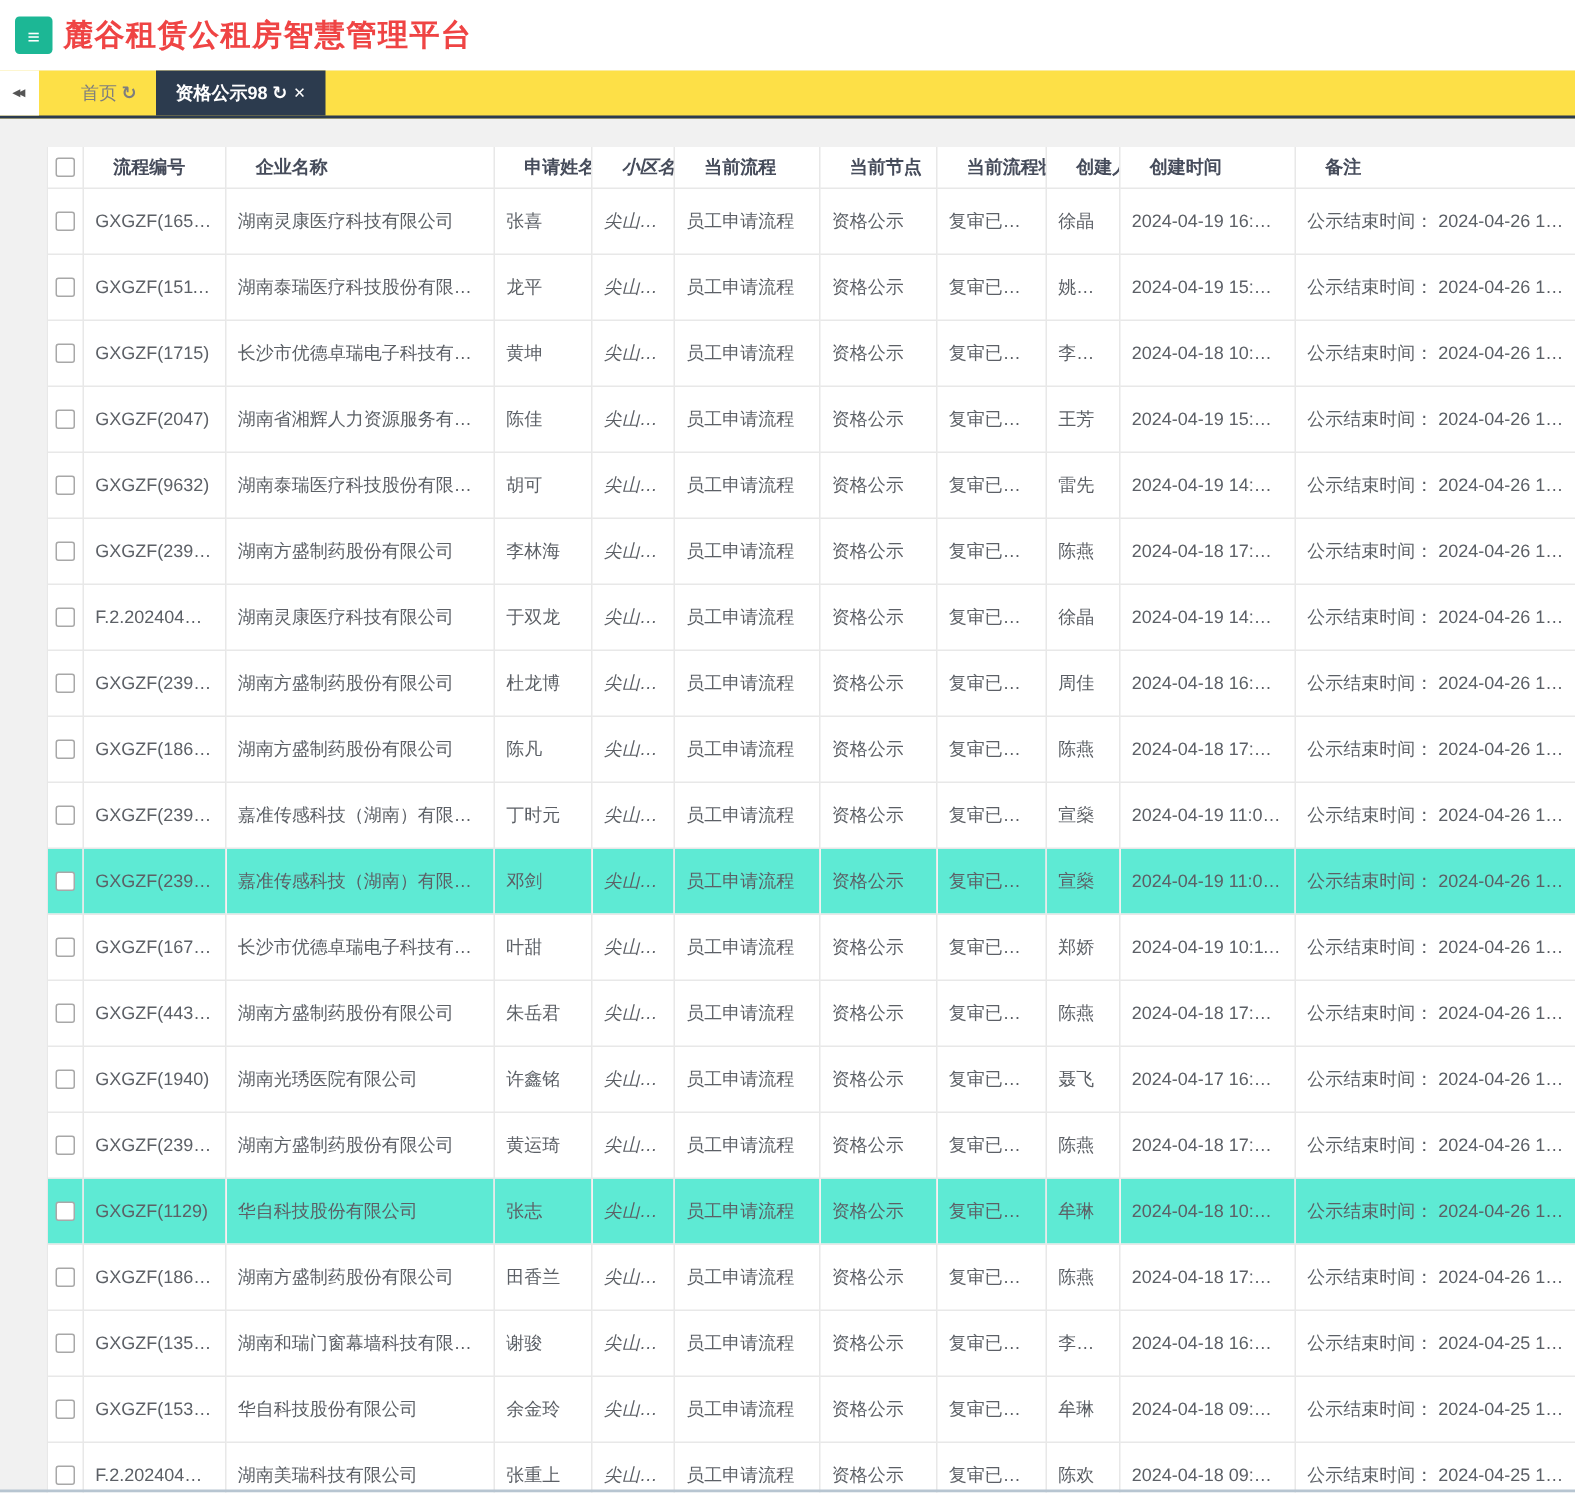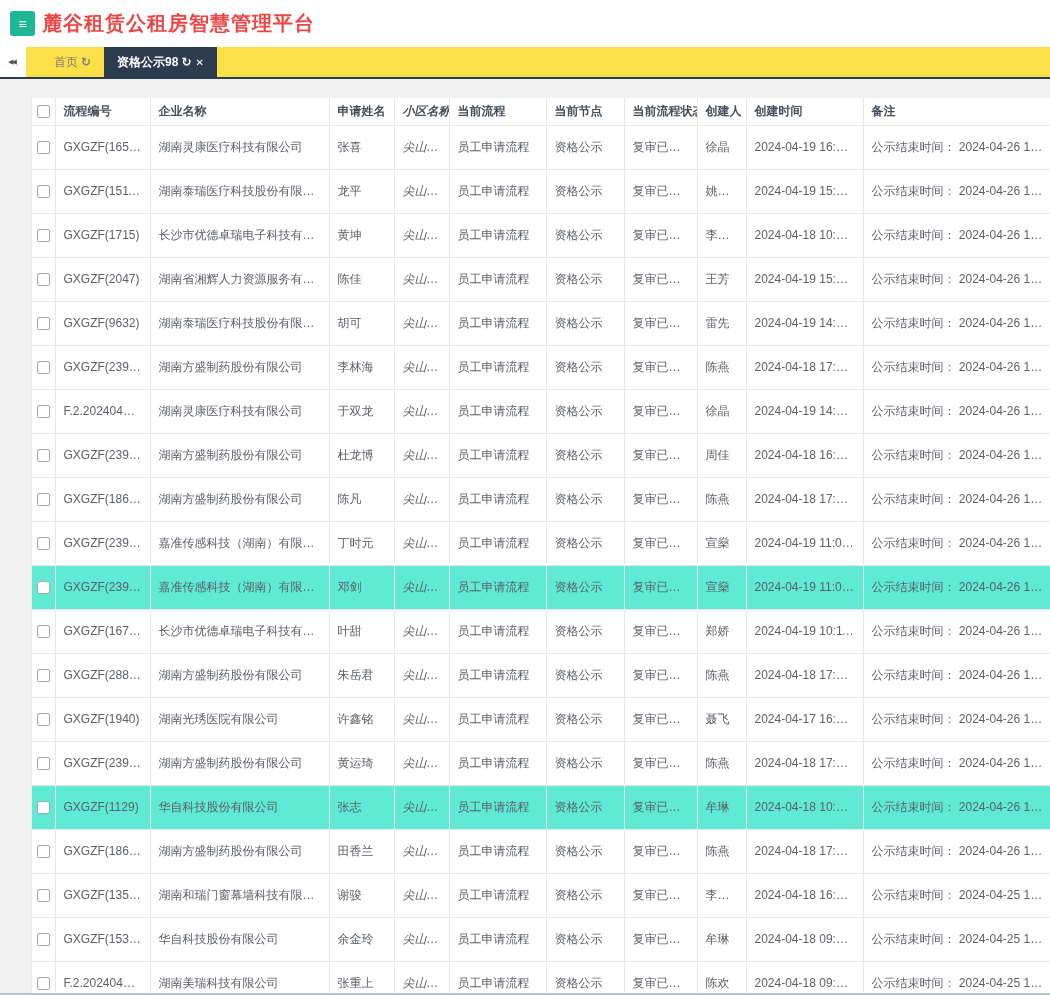--- a/index.html
+++ b/index.html
@@ -47,21 +47,21 @@
   .tab .icon-close { font-size: 10px; margin-left: 1px; }
   
   .content { padding: 19px 0 0 31px; }
   .table-wrap { background: #ffffff; border-left: 1px solid #e8e8e8; }
   table {
     border-collapse: collapse; table-layout: fixed; width: 1019px;
     font-size: 12px; color: #5c6066;
   }
   th, td { border-bottom: 1px solid #e8e8e8; border-right: 1px solid #e8e8e8; }
   th {
-    height: 27px; padding: 0 8px; text-align: left;
+    height: 27px; padding: 0 20px; text-align: left;
     font-weight: bold; color: #464c5b; background: #ffffff;
     white-space: nowrap; overflow: hidden;
   }
   td {
     height: 44px; padding: 0 8px; background: transparent;
     white-space: nowrap; overflow: hidden; text-overflow: ellipsis;
   }
   tr.hl td { background: #5eead4; }
   th:nth-child(1), td:nth-child(1) { width: 23px; padding: 0; text-align: center; }
   th:nth-child(2), td:nth-child(2) { width: 95px; }
@@ -281,21 +281,21 @@
             <td>尖山印象</td>
             <td>员工申请流程</td>
             <td>资格公示</td>
             <td>复审已通过</td>
             <td>郑娇</td>
             <td>2024-04-19 10:11:50</td>
             <td>公示结束时间： 2024-04-26 14:21:46</td>
           </tr>
           <tr class="">
             <td><input type="checkbox" style=""></td>
-            <td>GXGZF(28880)</td>
+            <td>GXGZF(44373)</td>
             <td>湖南方盛制药股份有限公司</td>
             <td>朱岳君</td>
             <td>尖山印象</td>
             <td>员工申请流程</td>
             <td>资格公示</td>
             <td>复审已通过</td>
             <td>陈燕</td>
             <td>2024-04-18 17:13:39</td>
             <td>公示结束时间： 2024-04-26 14:21:32</td>
           </tr>

